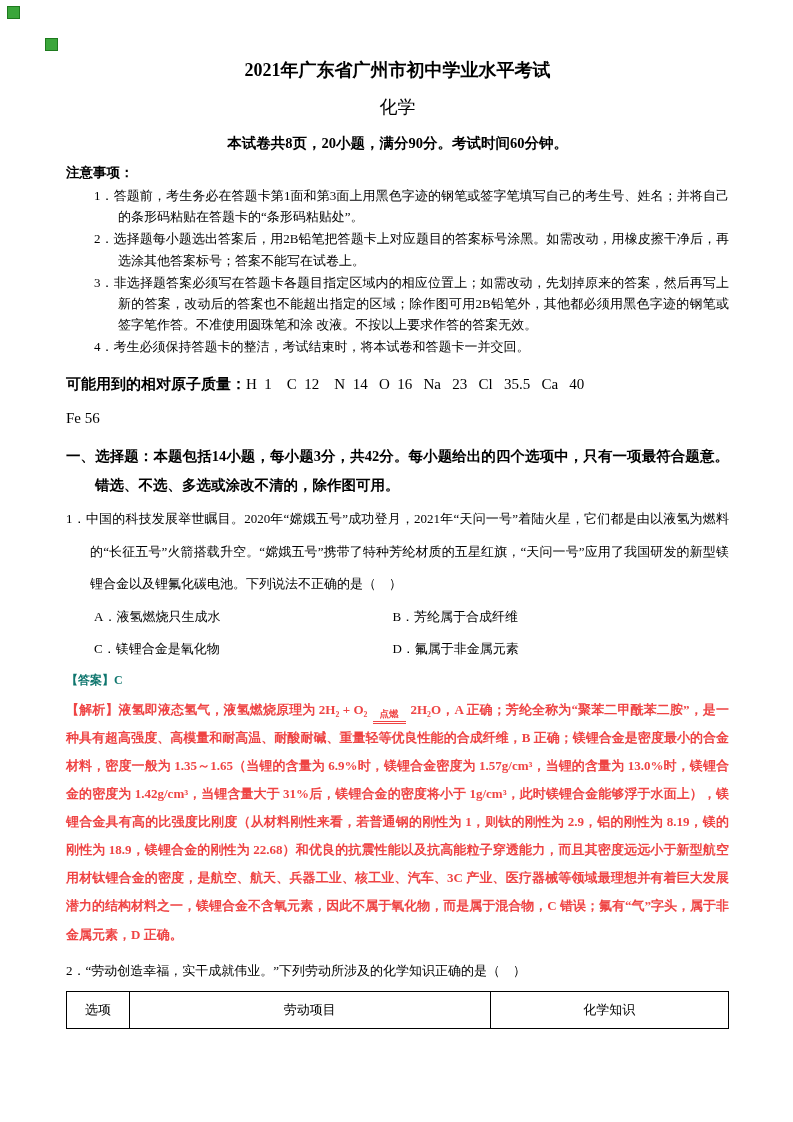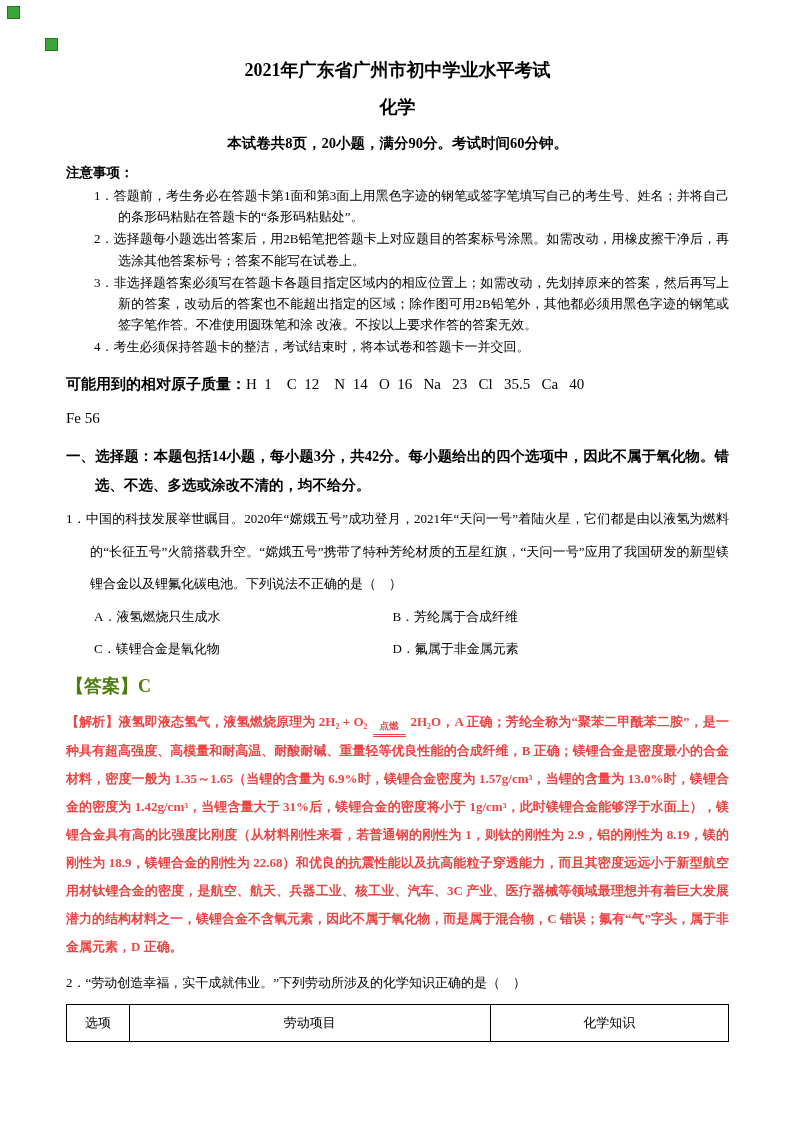--- a/index.html
+++ b/index.html
@@ -24,21 +24,21 @@
     box-sizing:border-box;
   }
   .green-icon.g1 { left:7px; top:6px; }
   .green-icon.g2 { left:45px; top:38px; }
 
   .title {
     text-align:center; font-weight:bold; font-size:18px;
     margin:0 0 12px 0; line-height:1.4;
   }
   .subject {
-    text-align:center; font-weight:bold; font-size:18px;
+    text-align:center; font-weight:normal; font-size:18px;
     margin:0 0 13px 0; line-height:1.4;
   }
   .exam-info {
     text-align:center; font-weight:bold; font-size:14.5px;
     margin:0 0 8px 0; line-height:1.5;
   }
   .notice-heading {
     font-weight:bold; font-size:13.5px; margin:0 0 2px 0; line-height:1.5;
   }
   .notice-item {
@@ -62,21 +62,21 @@
     font-size:13px; line-height:2.5;
     padding-left:24px; text-indent:-24px;
     margin:2px 0 0 0; text-align:justify;
   }
   .options {
     display:grid; grid-template-columns:47% 53%;
     font-size:13px; line-height:2.45;
     padding-left:28px; margin:0;
   }
   .answer {
-    color:#4d7c0f; font-weight:bold; font-size:18px;
+    color:#0f766e; font-weight:bold; font-size:12px;
     line-height:2.1; margin:4px 0 2px 0;
   }
   .analysis {
     color:#ef4444; font-weight:bold; font-size:13px;
     line-height:2.16; margin:2px 0 6px 0; text-align:justify;
   }
   .eq-cond {
     display:inline-block; text-align:left;
     vertical-align:-3px; margin:0 5px;
   }
@@ -115,21 +115,21 @@
 
   <p class="notice-heading">注意事项：</p>
   <p class="notice-item">1．答题前，考生务必在答题卡第1面和第3面上用黑色字迹的钢笔或签字笔填写自己的考生号、姓名；并将自己的条形码粘贴在答题卡的“条形码粘贴处”。</p>
   <p class="notice-item">2．选择题每小题选出答案后，用2B铅笔把答题卡上对应题目的答案标号涂黑。如需改动，用橡皮擦干净后，再选涂其他答案标号；答案不能写在试卷上。</p>
   <p class="notice-item">3．非选择题答案必须写在答题卡各题目指定区域内的相应位置上；如需改动，先划掉原来的答案，然后再写上新的答案，改动后的答案也不能超出指定的区域；除作图可用2B铅笔外，其他都必须用黑色字迹的钢笔或签字笔作答。不准使用圆珠笔和涂 改液。不按以上要求作答的答案无效。</p>
   <p class="notice-item">4．考生必须保持答题卡的整洁，考试结束时，将本试卷和答题卡一并交回。</p>
 
   <p class="atomic-mass"><span class="label">可能用到的相对原子质量：</span><span>H  1    C  12    N  14   O  16   Na   23   Cl   35.5   Ca   40</span></p>
   <p class="atomic-mass-2">Fe 56</p>
 
-  <p class="section-heading">一、选择题：本题包括14小题，每小题3分，共42分。每小题给出的四个选项中，因此不属于氧化物。错选、不选、多选或涂改不清的，均不给分。</p>
+  <p class="section-heading">一、选择题：本题包括14小题，每小题3分，共42分。每小题给出的四个选项中，只有一项最符合题意。错选、不选、多选或涂改不清的，除作图可用。</p>
 
   <p class="question-stem">1．中国的科技发展举世瞩目。2020年“嫦娥五号”成功登月，2021年“天问一号”着陆火星，它们都是由以液氢为燃料的“长征五号”火箭搭载升空。“嫦娥五号”携带了特种芳纶材质的五星红旗，“天问一号”应用了我国研发的新型镁锂合金以及锂氟化碳电池。下列说法不正确的是（　）</p>
 
   <div class="options">
     <span>A．液氢燃烧只生成水</span>
     <span>B．芳纶属于合成纤维</span>
     <span>C．镁锂合金是氧化物</span>
     <span>D．氟属于非金属元素</span>
   </div>
 

